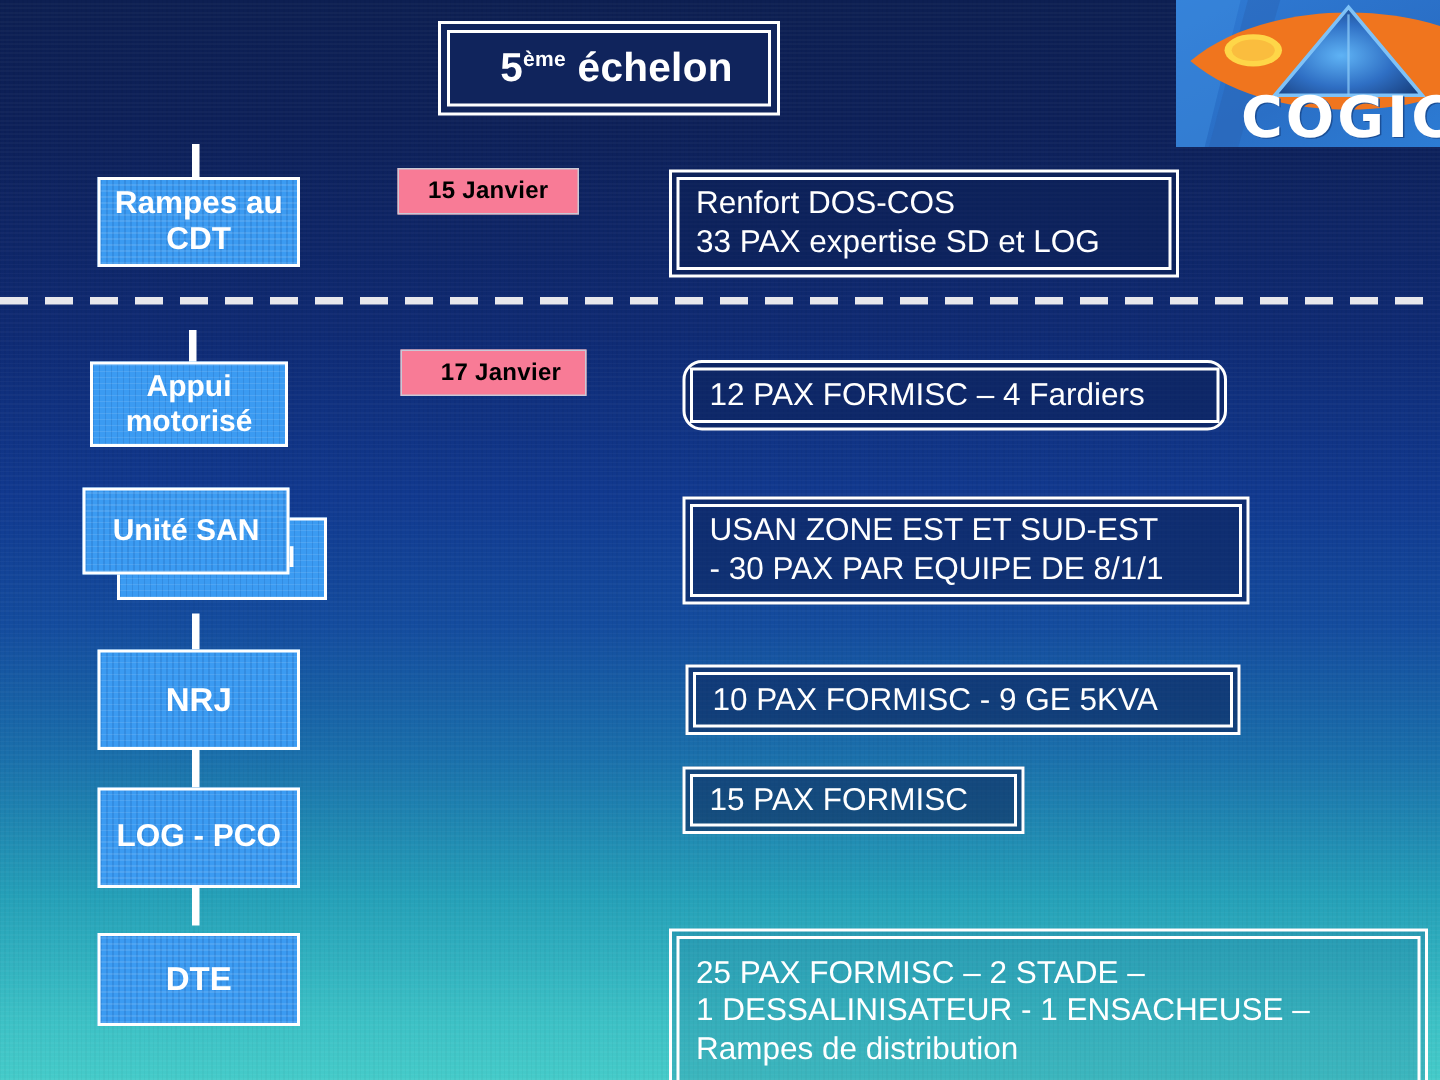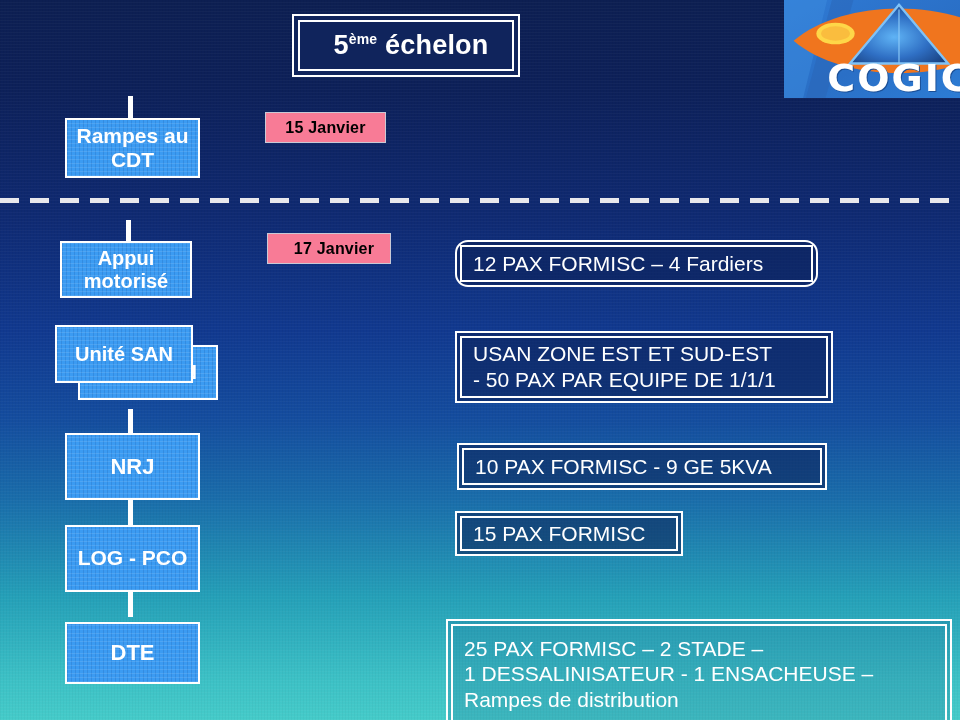--- a/index.html
+++ b/index.html
@@ -190,30 +190,35 @@
     <span>DTE</span>
   </div>
 
   <div class="datelabel" style="left:265px;top:112px;width:121px;height:31px;">
     <span>15 Janvier</span>
   </div>
   <div class="datelabel" style="left:267px;top:233px;width:124px;height:31px;padding-left:10px;">
     <span>17 Janvier</span>
   </div>
 
+  <div class="info" style="left:446px;top:113px;width:340px;height:72px;">
+    <div class="inner"></div>
+    <div class="txt">Renfort DOS-COS
+33 PAX expertise SD et LOG</div>
+  </div>
 
   <div class="info" style="left:455px;top:240px;width:363px;height:47px;border-radius:13px;">
     <div class="inner"></div>
     <div class="txt">12 PAX FORMISC – 4 Fardiers</div>
   </div>
 
   <div class="info" style="left:455px;top:331px;width:378px;height:72px;">
     <div class="inner"></div>
     <div class="txt">USAN ZONE EST ET SUD-EST
-- 50 PAX PAR EQUIPE DE 1/1/1</div>
+- 30 PAX PAR EQUIPE DE 8/1/1</div>
   </div>
 
   <div class="info" style="left:457px;top:443px;width:370px;height:47px;">
     <div class="inner"></div>
     <div class="txt">10 PAX FORMISC - 9 GE 5KVA</div>
   </div>
 
   <div class="info" style="left:455px;top:511px;width:228px;height:45px;">
     <div class="inner"></div>
     <div class="txt">15 PAX FORMISC</div>

